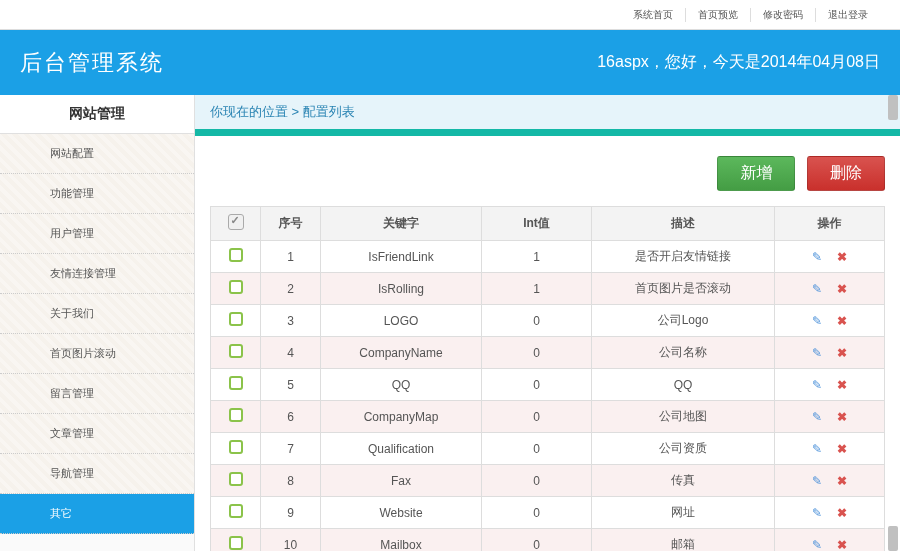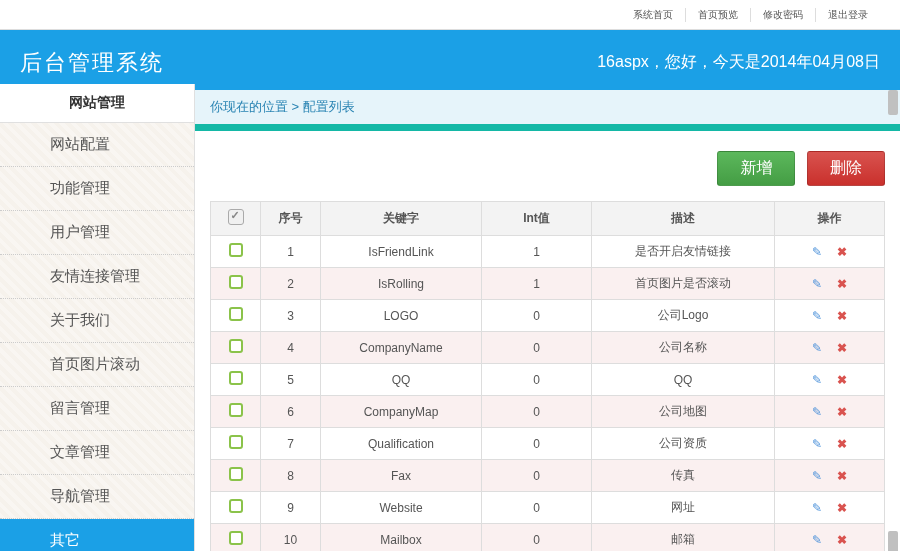--- a/index.html
+++ b/index.html
@@ -3,24 +3,24 @@
 <meta charset="utf-8">
 <style>
 * { margin: 0; padding: 0; box-sizing: border-box; }
 body { font-family: "Microsoft YaHei", Arial, sans-serif; font-size: 13px; background: #fff; }
 .top-nav { background: #fff; border-bottom: 1px solid #ddd; height: 30px; display: flex; justify-content: flex-end; align-items: center; padding-right: 20px; }
 .top-nav a { color: #555; text-decoration: none; padding: 0 12px; font-size: 10px; border-right: 1px solid #ddd; }
 .top-nav a:last-child { border-right: none; }
 .header { background: #1ba0e6; height: 65px; display: flex; align-items: center; justify-content: space-between; padding: 0 20px; color: #fff; }
 .header h1 { font-size: 22px; font-weight: normal; letter-spacing: 2px; color: #fff; }
 .header .greet { font-size: 16px; color: #fff; }
-.layout { display: flex; height: calc(551px - 95px); align-items: center; }
+.layout { display: flex; height: calc(551px - 95px); }
 .sidebar { width: 195px; background: #fafafa; border-right: 1px solid #e0e0e0; overflow-y: auto; }
 .side-header { background: #fff; border-bottom: 1px solid #e0e0e0; padding: 10px 0; text-align: center; font-weight: bold; color: #333; font-size: 14px; }
-.side-item { padding: 12px 0 12px 50px; border-bottom: 1px dotted #ccc; color: #555; cursor: pointer; font-size: 15px; background: repeating-linear-gradient(45deg,#f9f6f2,#f9f6f2 4px,#f6f2ec 4px,#f6f2ec 8px); }
+.side-item { padding: 12px 0 12px 50px; border-bottom: 1px dotted #ccc; color: #555; cursor: pointer; font-size: 11px; background: repeating-linear-gradient(45deg,#f9f6f2,#f9f6f2 4px,#f6f2ec 4px,#f6f2ec 8px); }
 .side-item.active { background: #1ba0e6; color: #fff; }
 .main { flex: 1; background: #fff; overflow-y: auto; position: relative; }
 .breadcrumb { background: #e6f4fa; padding: 8px 15px; color: #2a84b3; font-size: 13px; border-bottom: 7px solid #14b8a6; }
 .toolbar { padding: 20px 15px 15px; text-align: right; }
 .btn { display: inline-block; padding: 6px 22px; border-radius: 3px; color: #fff; cursor: pointer; font-size: 16px; margin-left: 8px; border: 1px solid rgba(0,0,0,.15); }
 .btn-green { background: linear-gradient(#5cb85c,#449d44); }
 .btn-red { background: linear-gradient(#d9534f,#c9302c); }
 table { width: calc(100% - 30px); margin: 0 15px; border-collapse: collapse; }
 th, td { border: 1px solid #ddd; padding: 7px 4px; text-align: center; font-size: 12px; color: #555; }
 th { background: #f3f3f3; font-weight: bold; }

